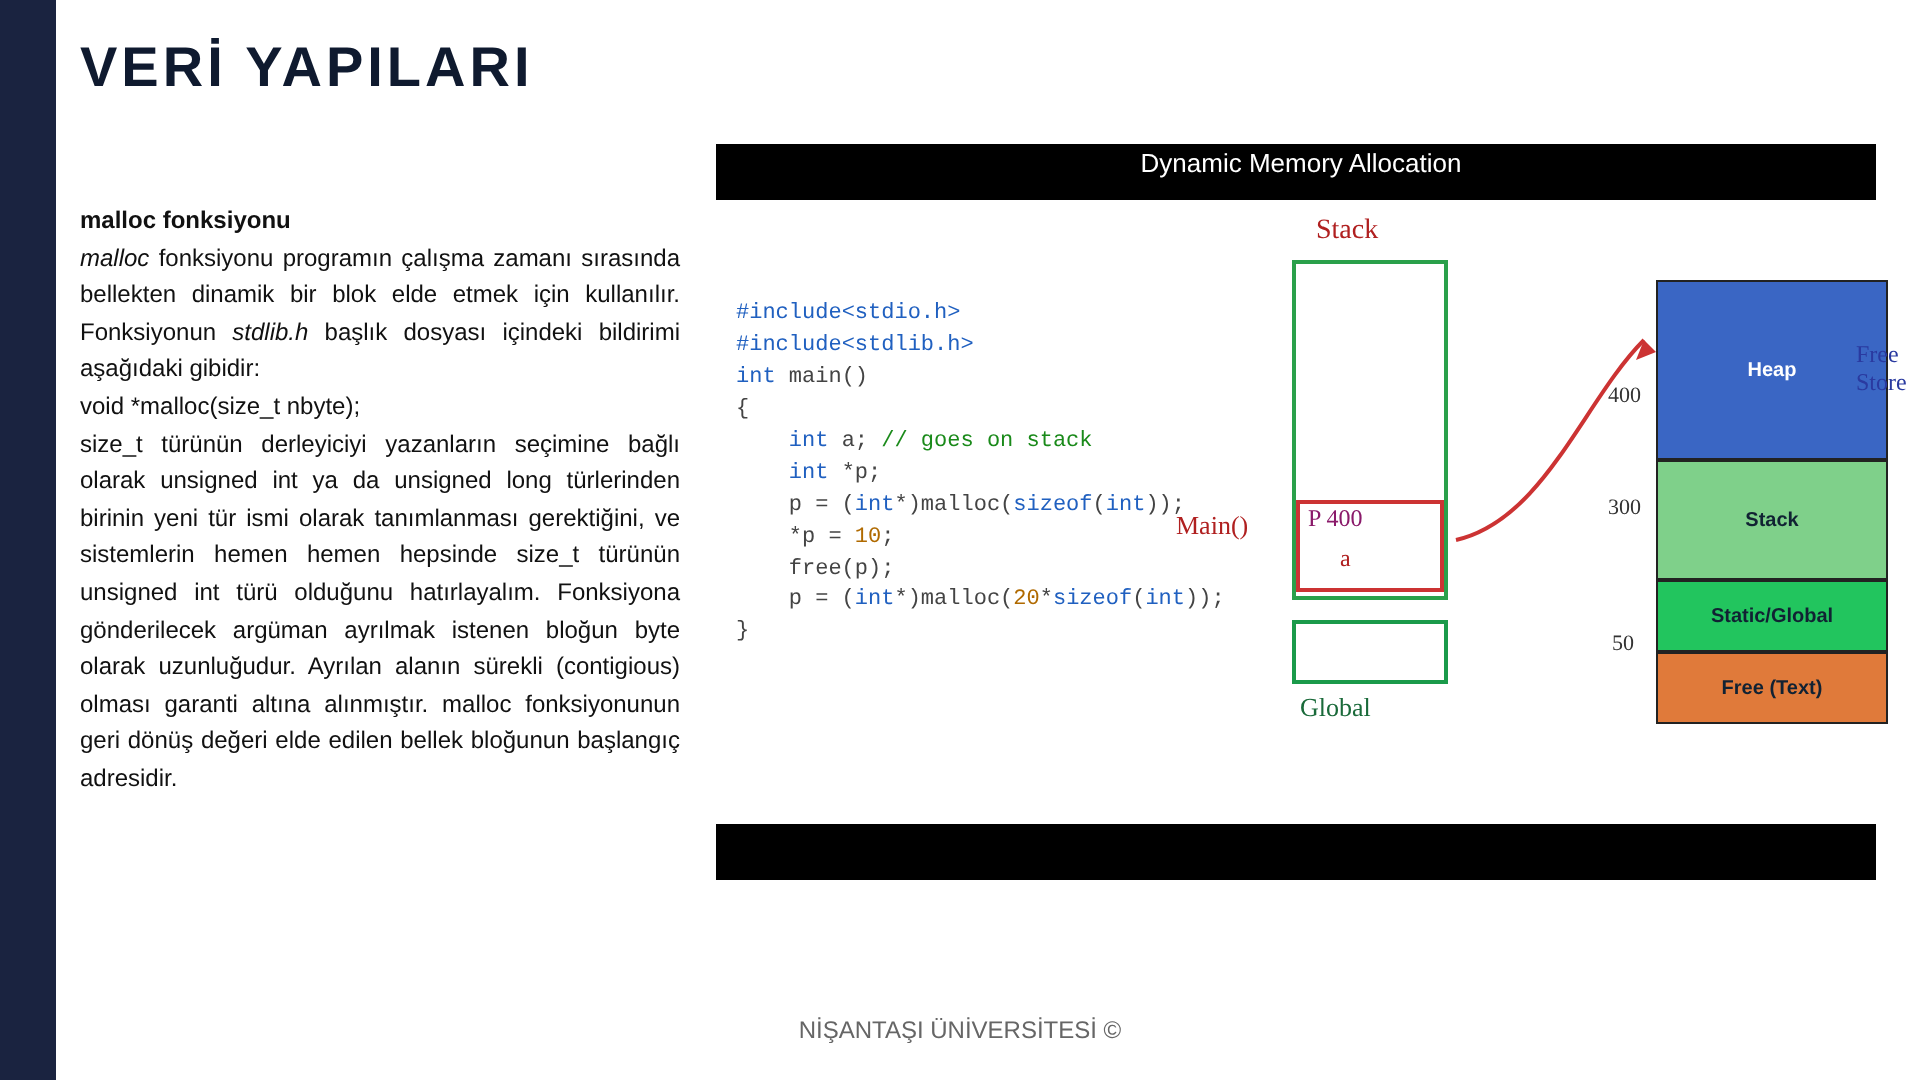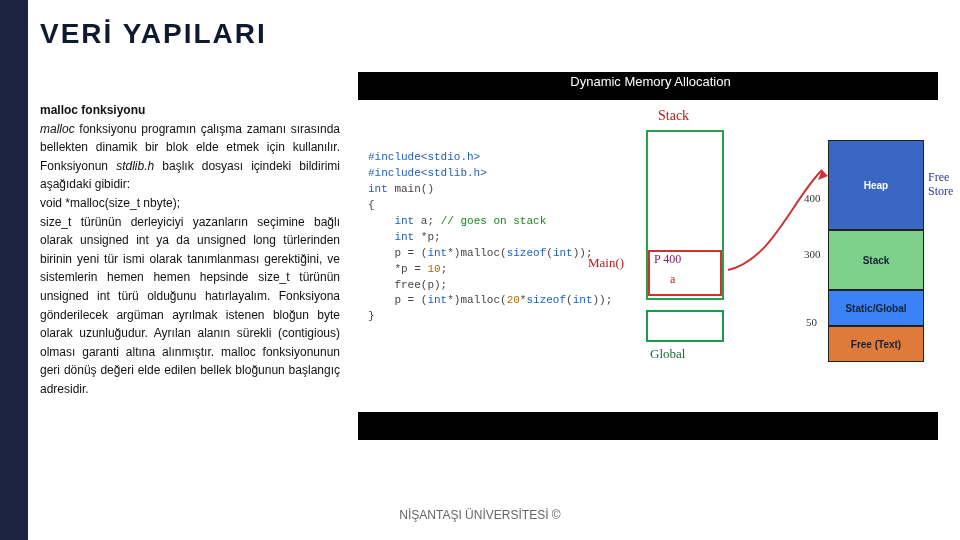--- a/index.html
+++ b/index.html
@@ -79,21 +79,21 @@
   }
   .mainc { border: 2px solid #c33; }
   .globals { border: 2px solid #1a9a4a; }
   .mem-col {
     position: absolute;
     left: 470px; top: 12px;
     width: 96px; height: 275px;
     font-size: 0;
   }
   .mem-seg {
-    width: 96px;
+    width: 116px;
     border: 1px solid #222;
     display: flex;
     align-items: center;
     justify-content: center;
     font-size: 10px;
     font-weight: 700;
     color: #1a2340;
   }
   .addr {
     position: absolute;
@@ -141,21 +141,21 @@
     <div class="hand" style="left:292px; top:246px; color:#1a6a3a; font-size:13px;">Global</div>
 
     <svg style="position:absolute; left:364px; top:40px; width:110px; height:160px;">
       <path d="M 6 130 C 50 120 70 60 100 30" stroke="#c33" stroke-width="2" fill="none"></path>
       <path d="M 100 30 l -4 10 l 10 -4 z" fill="#c33"></path>
     </svg>
 
     <div class="mem-col" id="memcol" style="top:40px;">
         <div class="mem-seg" style="background: rgb(58, 102, 196); color: rgb(255, 255, 255); height: 90px;">Heap</div>
         <div class="mem-seg" style="background: rgb(127, 208, 138); color: rgb(17, 34, 51); height: 60px;">Stack</div>
-        <div class="mem-seg" style="background: #3b82f6; color: rgb(17, 34, 51); height: 36px;">Static/Global</div>
+        <div class="mem-seg" style="background: #22c55e; color: rgb(17, 34, 51); height: 36px;">Static/Global</div>
         <div class="mem-seg" style="background: rgb(224, 122, 58); color: rgb(17, 34, 51); height: 36px;">Free (Text)</div>
       </div>
 
     <div class="addr" style="left:446px; top:92px;">400</div>
     <div class="addr" style="left:446px; top:148px;">300</div>
     <div class="addr" style="left:448px; top:216px;">50</div>
 
     <div class="hand" style="left:570px; top:70px; color:#2a3aa0; font-size:12px; white-space:pre; line-height:1.2;">Free
 Store</div>
 

